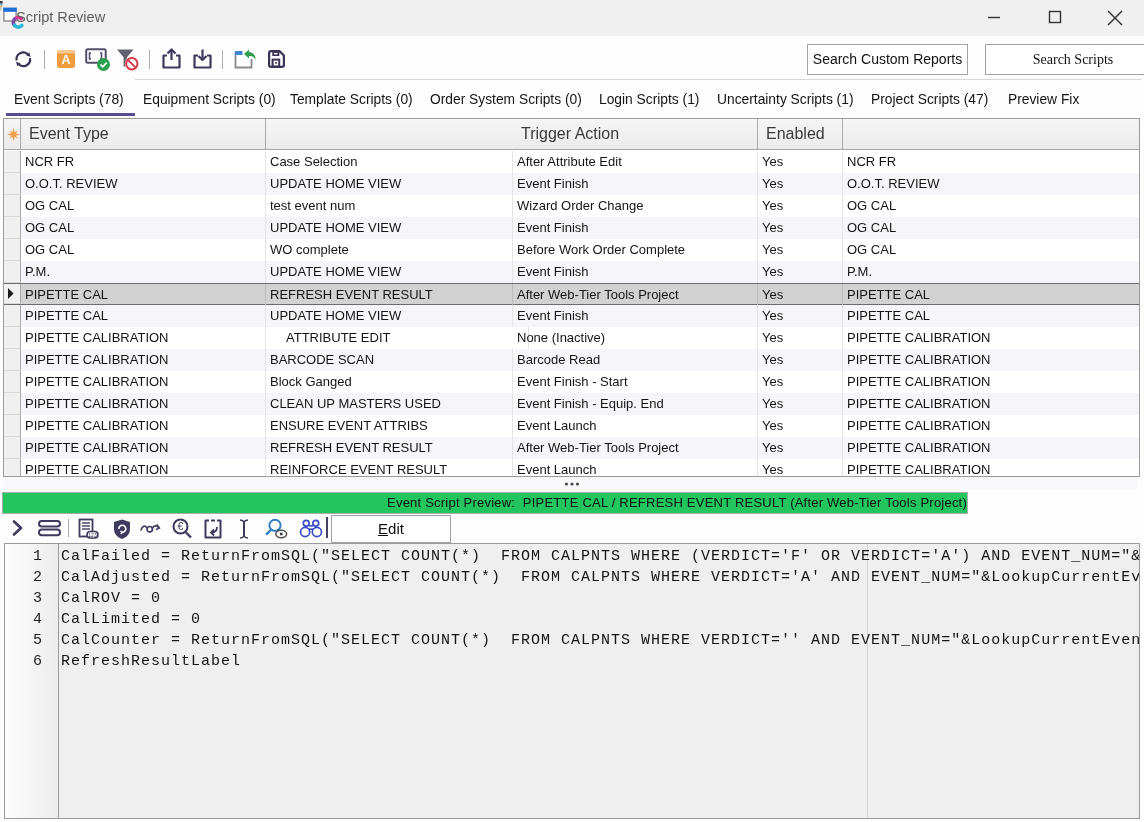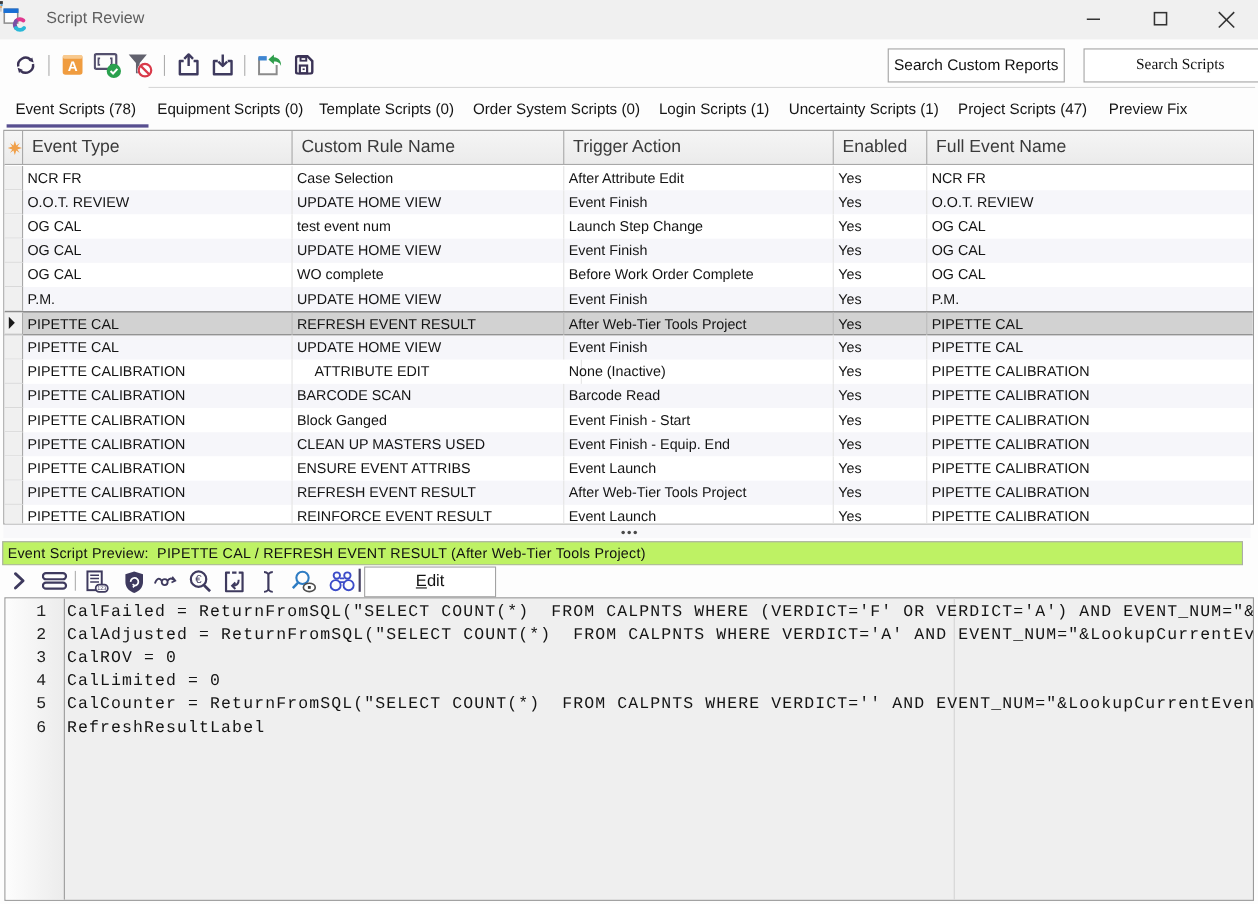--- a/index.html
+++ b/index.html
@@ -1,21 +1,21 @@
 <!DOCTYPE html>
 <html><head>
 <meta charset="utf-8">
 <style>
 * { margin:0; padding:0; box-sizing:border-box; }
 html,body { width:1144px; height:822px; overflow:hidden; }
 body { font-family:"Liberation Sans", sans-serif; background:#fdfdfd; position:relative; }
 .abs { position:absolute; }
 
 #titlebar { left:0; top:0; width:1144px; height:36px; background:#f0f0f0; }
-#title-text { left:42px; top:9px; font-size:14.6px; color:#5e5e5e; }
+#title-text { left:16px; top:9px; font-size:14.6px; color:#5e5e5e; }
 
 .vsep { width:1px; background:#adadad; }
 
 .btn { border:1px solid #a3a3a3; background:#fff; text-align:center; font-size:14px; color:#111; }
 
 #tabline { left:135px; top:79px; width:1006px; height:1px; background:#d8d8d8; }
 .tab { top:92px; font-size:13.8px; color:#151515; white-space:nowrap; }
 #tab-underline { left:6px; top:113px; width:129px; height:3px; background:#584f90; }
 
 #grid { left:3px; top:118px; width:1137px; height:359px; border:1px solid #9a9a9a; background:#fff; overflow:hidden; }
@@ -23,21 +23,21 @@
 .hcell { top:0; height:31px; line-height:30px; font-size:16px; color:#3a3a3a; padding-left:8px; border-right:1px solid #a8a8a8; overflow:hidden; white-space:nowrap; }
 .gr { left:0; width:1135px; height:22px; white-space:nowrap; }
 .gc { top:0; height:22px; line-height:21px; font-size:13px; color:#141414; padding-left:4px; border-right:1px solid #e4e4e4; overflow:hidden; position:absolute; }
 .ind { left:0; width:17px; height:22px; background:#f0f0f0; border-right:1px solid #a8a8a8; border-bottom:1px solid #d9d9d9; position:absolute; }
 .odd { background:#ffffff; }
 .even { background:#f6f6fa; }
 .sel { background:#d2d2d2; }
 .sel .gc { border-right-color:#bcbcbc; }
 
 #splitband { left:3px; top:477px; width:1134px; height:12px; background:#f8f8fa; }
-#previewbar { left:2px; top:492px; width:1128px; height:22px; background:#bef264; border:1px solid #ababab; font-size:13px; letter-spacing:0.22px; color:#111; line-height:20px; padding-left:4px; }
+#previewbar { left:2px; top:492px; width:966px; height:22px; background:#22c55e; border:1px solid #ababab; font-size:13px; letter-spacing:0.22px; color:#111; line-height:20px; padding-left:4px;text-align:right; }
 #editbtn { left:331px; top:515px; width:120px; height:28px; border:1px solid #a3a3a3; background:#fff; font-size:15px; color:#111; text-align:center; line-height:26px; }
 
 #codearea { left:4px; top:543px; width:1136px; height:276px; border:1px solid #9a9a9a; background:#efefef; overflow:hidden; }
 #gutter { left:0; top:0; width:54px; height:274px; background:linear-gradient(to right,#fdfdfd,#ececec); border-right:1px solid #9a9a9a; }
 .lnum { position:absolute; left:0px; width:38px; text-align:right; font-family:"Liberation Mono",monospace; font-size:15px; letter-spacing:1px; color:#222; }
 .cl { position:absolute; left:56px; width:1200px; font-family:"Liberation Mono",monospace; font-size:15px; letter-spacing:1px; color:#141414; white-space:pre; }
 #guide { left:862px; top:0; width:1px; height:274px; background:#d4d4d4; }
 </style>
 </head>
 <body>
@@ -129,24 +129,22 @@
 <div class="abs" id="tab-underline"></div>
 
 <div class="abs" id="grid">
   <div class="abs" id="ghead">
     <div class="abs" style="left:0;top:0;width:17px;height:31px;border-right:1px solid #a8a8a8;">
       <svg class="abs" style="left:3px;top:9px" width="13" height="13" viewBox="0 0 13 13">
         <path d="M6.5 0 L7.8 4.2 L11 1.9 L8.8 5.2 L13 6.5 L8.8 7.8 L11 11.1 L7.8 8.8 L6.5 13 L5.2 8.8 L2 11.1 L4.2 7.8 L0 6.5 L4.2 5.2 L2 1.9 L5.2 4.2 Z" fill="#f0a04a"></path>
       </svg>
     </div>
     <div class="abs hcell" style="left:17px;width:245px;">Event Type</div>
-    <div class="abs hcell" style="left:262px;width:247px;">Custom Rule Name</div>
     <div class="abs hcell" style="left:509px;width:245px;">Trigger Action</div>
     <div class="abs hcell" style="left:754px;width:85px;">Enabled</div>
-    <div class="abs hcell" style="left:839px;width:296px;border-right:none;">Full Event Name</div>
   </div>
   <div id="rows" class="abs" style="left:0;top:32px;width:1135px;height:325px;overflow:hidden;">
       <div class="abs gr odd" style="top:0px;">
         <div class="ind" style=""></div>
         <div class="gc" style="left:17px;width:245px;">NCR FR</div>
         <div class="gc" style="left:262px;width:247px;">Case Selection</div>
         <div class="gc" style="left:509px;width:245px;">After Attribute Edit</div>
         <div class="gc" style="left:754px;width:85px;">Yes</div>
         <div class="gc" style="left:839px;width:296px;border-right:none;">NCR FR</div>
       </div>
@@ -155,21 +153,21 @@
         <div class="gc" style="left:17px;width:245px;">O.O.T. REVIEW</div>
         <div class="gc" style="left:262px;width:247px;">UPDATE HOME VIEW</div>
         <div class="gc" style="left:509px;width:245px;">Event Finish</div>
         <div class="gc" style="left:754px;width:85px;">Yes</div>
         <div class="gc" style="left:839px;width:296px;border-right:none;">O.O.T. REVIEW</div>
       </div>
       <div class="abs gr odd" style="top:44px;">
         <div class="ind" style=""></div>
         <div class="gc" style="left:17px;width:245px;">OG CAL</div>
         <div class="gc" style="left:262px;width:247px;">test event num</div>
-        <div class="gc" style="left:509px;width:245px;">Launch Step Change</div>
+        <div class="gc" style="left:509px;width:245px;">Wizard Order Change</div>
         <div class="gc" style="left:754px;width:85px;">Yes</div>
         <div class="gc" style="left:839px;width:296px;border-right:none;">OG CAL</div>
       </div>
       <div class="abs gr even" style="top:66px;">
         <div class="ind" style=""></div>
         <div class="gc" style="left:17px;width:245px;">OG CAL</div>
         <div class="gc" style="left:262px;width:247px;">UPDATE HOME VIEW</div>
         <div class="gc" style="left:509px;width:245px;">Event Finish</div>
         <div class="gc" style="left:754px;width:85px;">Yes</div>
         <div class="gc" style="left:839px;width:296px;border-right:none;">OG CAL</div>

